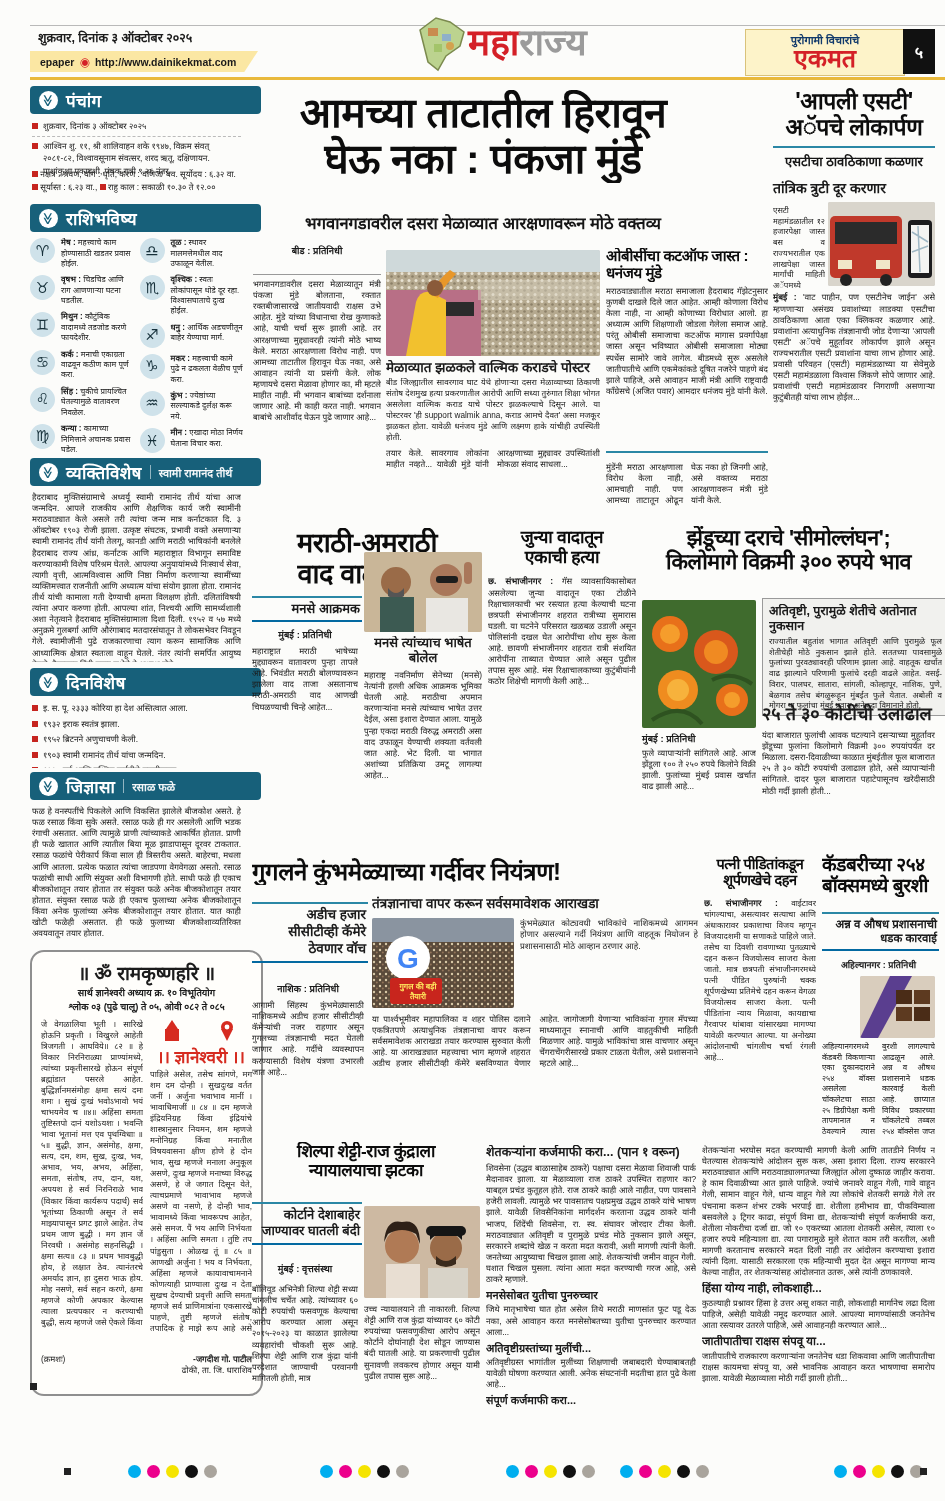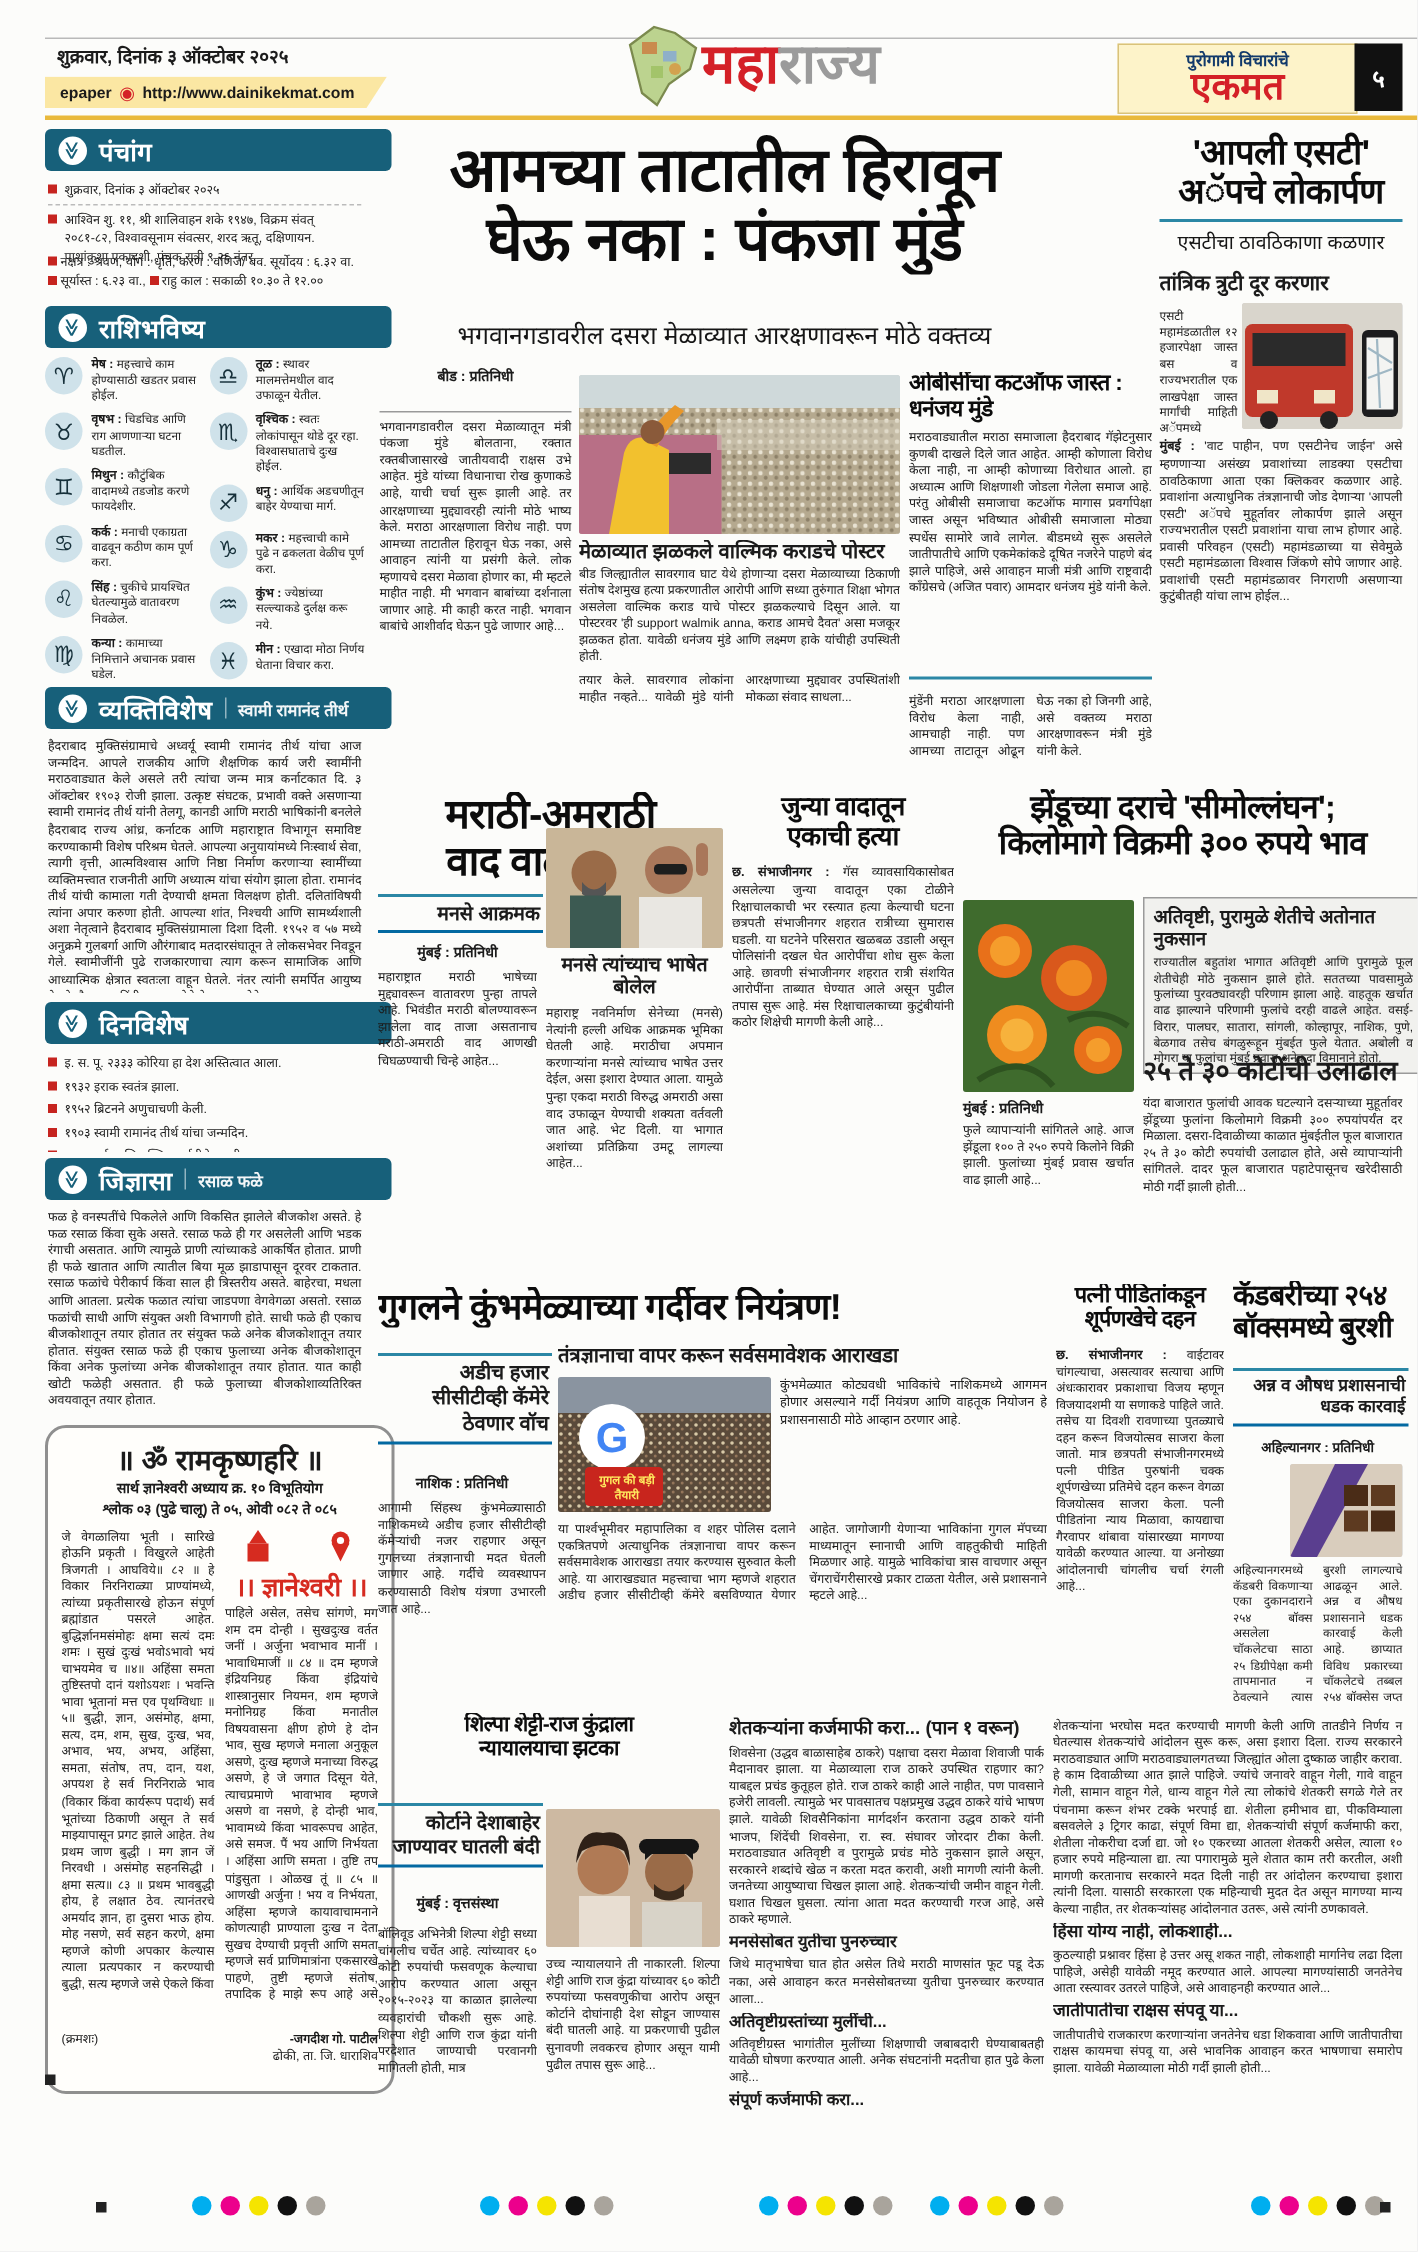--- a/index.html
+++ b/index.html
@@ -19,21 +19,21 @@
   .bar .sep{width:1px;height:14px;background:#ffffff88;}
   .body{font-size:8.3px;line-height:1.34;text-align:justify;overflow:hidden;}
   .body b{font-size:8.6px;}
   .blist{font-size:8.4px;line-height:1.5;overflow:hidden;}
   .blist .row{display:flex;gap:5px;margin-bottom:3px;}
   .sq{width:6px;height:6px;background:#c6241f;flex:0 0 6px;margin-top:3px;}
   .hl{font-weight:800;color:#0c0c0c;text-align:center;line-height:1.13;letter-spacing:-.4px;overflow:hidden;}
   .kick{font-weight:800;text-align:right;border-top:2px solid #2b87a5;border-bottom:2px solid #0369a1;
         padding:3px 2px;font-size:13px;line-height:1.25;overflow:hidden;}
   .byline{font-weight:bold;text-align:center;font-size:9.5px;}
-  .deck{font-weight:400;text-align:center;color:#151515;}
+  .deck{font-weight:700;text-align:center;color:#151515;}
   .photo{position:absolute;overflow:hidden;border-radius:2px;background:#ccc;}
   .cap{font-weight:800;font-size:12.5px;line-height:1.15;overflow:hidden;}
   .graybox{background:#f1f1ee;border:1px solid #9a9a9a;padding:5px 6px;overflow:hidden;}
   .subhead{font-weight:800;font-size:12px;line-height:1.2;overflow:hidden;}
   .zrow{display:flex;gap:6px;align-items:flex-start;margin-bottom:6px;}
   .zicon{width:25px;height:25px;flex:0 0 25px;border-radius:50%;background:#cfe2ea;color:#16303a;
          display:flex;align-items:center;justify-content:center;font-size:15px;}
   .ztxt{font-size:7.9px;line-height:1.3;}
   .ztxt b{font-size:8.2px;}
   .dnyanbox{border:2px solid #8f8f8f;border-radius:14px;padding:8px 9px;overflow:hidden;background:#fffefb;}
@@ -406,21 +406,21 @@
         <rect x="54" y="14" width="16" height="14" fill="#5d3a20"></rect>
       <rect x="36" y="31" width="16" height="14" fill="#5d3a20"></rect>
         <rect x="54" y="31" width="16" height="14" fill="#4a2c17"></rect>
     </svg>
   </div>
   <div class="abs body" style="left:822px;top:976px;width:34px;height:62px;font-size:7.8px"></div>
   <div class="abs body" style="left:822px;top:1042px;width:113px;height:96px;column-count:2;column-gap:7px;font-size:7.9px">
     <span>अहिल्यानगरमध्ये कॅडबरी विकणाऱ्या एका दुकानदाराने २५४ बॉक्स असलेला चॉकलेटचा साठा २५ डिग्रीपेक्षा कमी तापमानात न ठेवल्याने त्यास बुरशी लागल्याचे आढळून आले. अन्न व औषध प्रशासनाने धडक कारवाई</span> <span>केली आहे. छाप्यात विविध प्रकारच्या चॉकलेटचे तब्बल २५४ बॉक्सेस जप्त करण्यात आले आहेत. अन्न व औषध प्रशासन अधिकारी राजेश बडे यांनी दिलेल्या माहितीनुसार पुढील तपासणीसाठी नमुने प्रयोगशाळेत पाठविण्यात आले आहेत. अशा विक्रेत्यांवर कठोर कारवाई केली जाईल, असा इशारा देण्यात आला आहे...</span>
   </div>
 
-  <div class="abs hl" style="left:252px;top:1142px;width:228px;font-size:14px">
+  <div class="abs hl" style="left:252px;top:1142px;width:228px;font-size:17px">
     <div>शिल्पा शेट्टी-राज कुंद्राला</div>
       <div>न्यायालयाचा झटका</div>
   </div>
   <div class="abs kick" style="left:252px;top:1202px;width:106px;font-size:13px">
     <div>कोर्टाने देशाबाहेर</div>
       <div>जाण्यावर घातली बंदी</div>
   </div>
   <div class="abs byline" style="left:252px;top:1262px;width:106px">मुंबई : वृत्तसंस्था</div>
   <div class="photo" style="left:364px;top:1206px;width:116px;height:92px">
     <svg width="116" height="92" viewBox="0 0 116 92">

